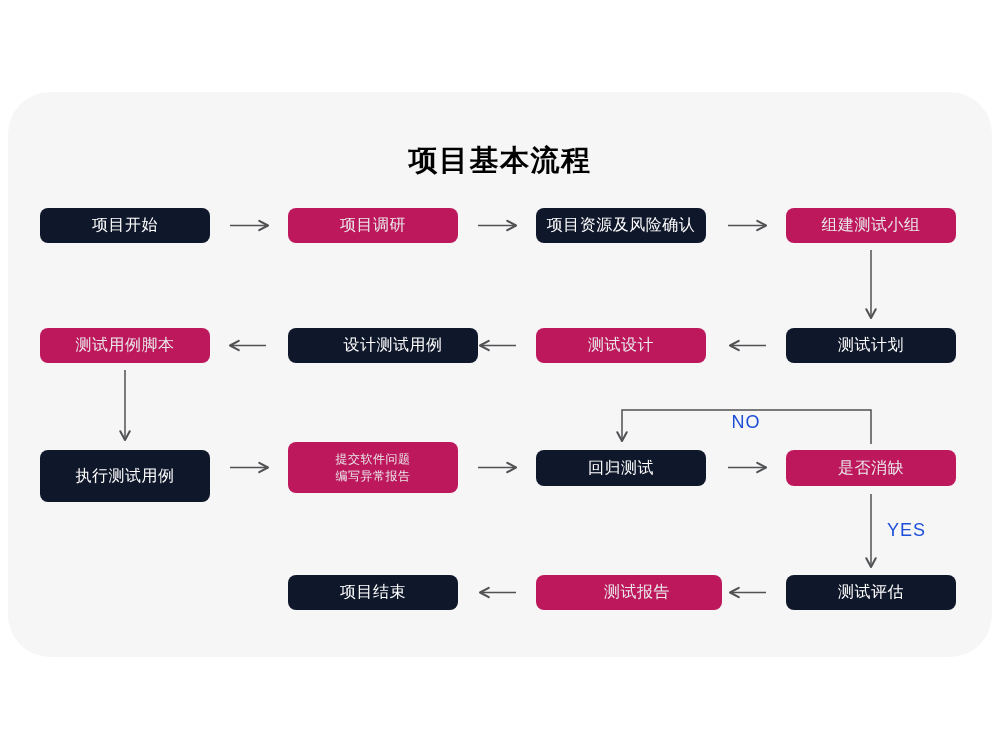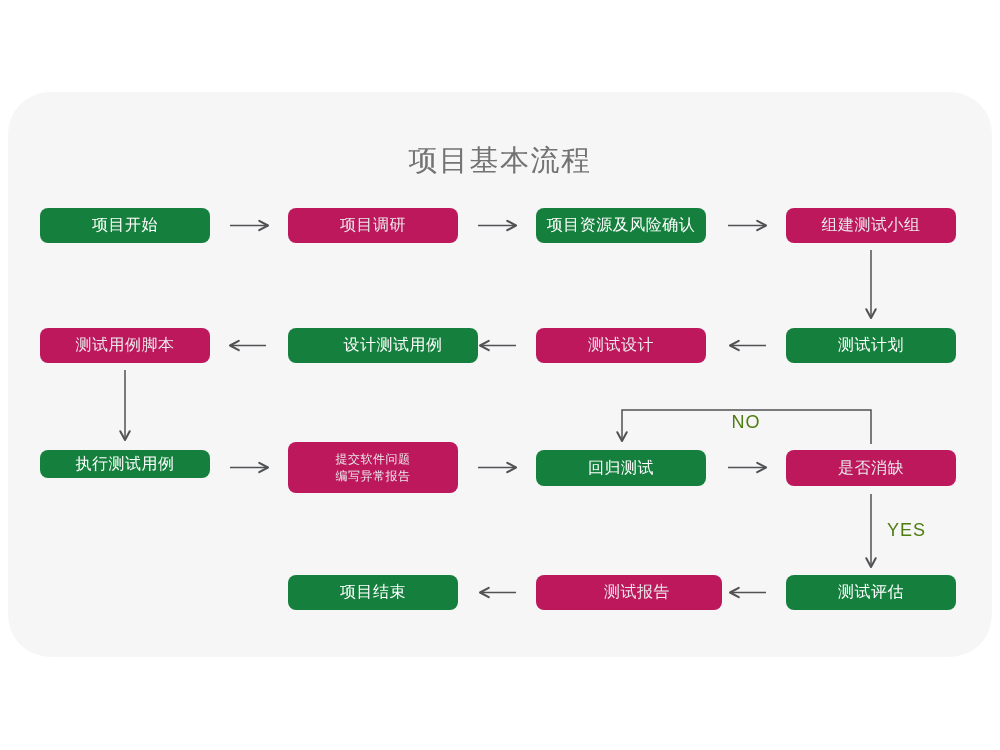--- a/index.html
+++ b/index.html
@@ -15,51 +15,51 @@
     left: 8px; top: 92px;
     width: 984px; height: 565px;
     background: #f6f6f7;
     border-radius: 42px;
   }
   .title {
     position: absolute;
     left: 0; top: 141px; width: 1000px;
     text-align: center;
     font-size: 29px;
-    font-weight: 400;
+    font-weight: 700;
     letter-spacing: 1.5px;
-    color: #737373;
+    color: #000000;
   }
   svg.edges {
     position: absolute;
     left: 0; top: 0;
     width: 1000px; height: 750px;
     pointer-events: none;
   }
   .node {
     position: absolute;
     width: 170px; height: 35px;
     border-radius: 8px;
     display: flex;
     align-items: center;
     justify-content: center;
     font-size: 16px;
     letter-spacing: 0.5px;
     white-space: pre-line;
     text-align: center;
     line-height: 1.4;
   }
-  .node.purple { background: #15803d; color: #ffffff; }
+  .node.purple { background: #0f172a; color: #ffffff; }
   .node.gray   { background: #be185d; color: #e9e9eb; }
   .node.two-line { height: 51px; font-size: 12px; }
   .edge-label {
     position: absolute;
     font-size: 18px;
     letter-spacing: 1px;
-    color: #4d7c0f;
+    color: #1d4ed8;
   }
   .edge-label.no { left: 706px; top: 412px; width: 80px; text-align: center; }
   .edge-label.yes { left: 879px; top: 520px; margin-left: 8px; }
 </style>
 </head>
 <body>
 
 <div class="stage">
   <div class="card"></div>
 
@@ -101,21 +101,21 @@
   <div class="node purple" style="left:40px;  top:208px;">项目开始</div>
   <div class="node gray" style="left:288px; top:208px;">项目调研</div>
   <div class="node purple" style="left:536px; top:208px;">项目资源及风险确认</div>
   <div class="node gray" style="left:40px;  top:328px;">测试用例脚本</div>
 
   <div class="node gray" style="left:786px; top:208px;">组建测试小组</div>
   <div class="node purple" style="left:288px; top:328px;padding-left:20px;">设计测试用例</div>
   <div class="node gray" style="left:536px; top:328px;">测试设计</div>
   <div class="node purple" style="left:786px; top:328px;">测试计划</div>
 
-  <div class="node purple" style="left:40px;  top:450px;height:28px;text-align:center;">执行测试用例</div>
+  <div class="node purple" style="left:40px;  top:450px;height:52px;text-align:center;">执行测试用例</div>
   <div class="node gray two-line" style="left:288px; top:442px;">提交软件问题
 编写异常报告</div>
   <div class="node purple" style="left:536px; top:450px;height:36px;">回归测试</div>
   <div class="node gray" style="left:786px; top:450px;height:36px;">是否消缺</div>
 
   <div class="edge-label no">NO</div>
   <div class="edge-label yes">YES</div>
 
   <div class="node purple" style="left:288px; top:575px;">项目结束</div>
   <div class="node gray" style="left:536px; top:575px;padding-left:16px;">测试报告</div>

